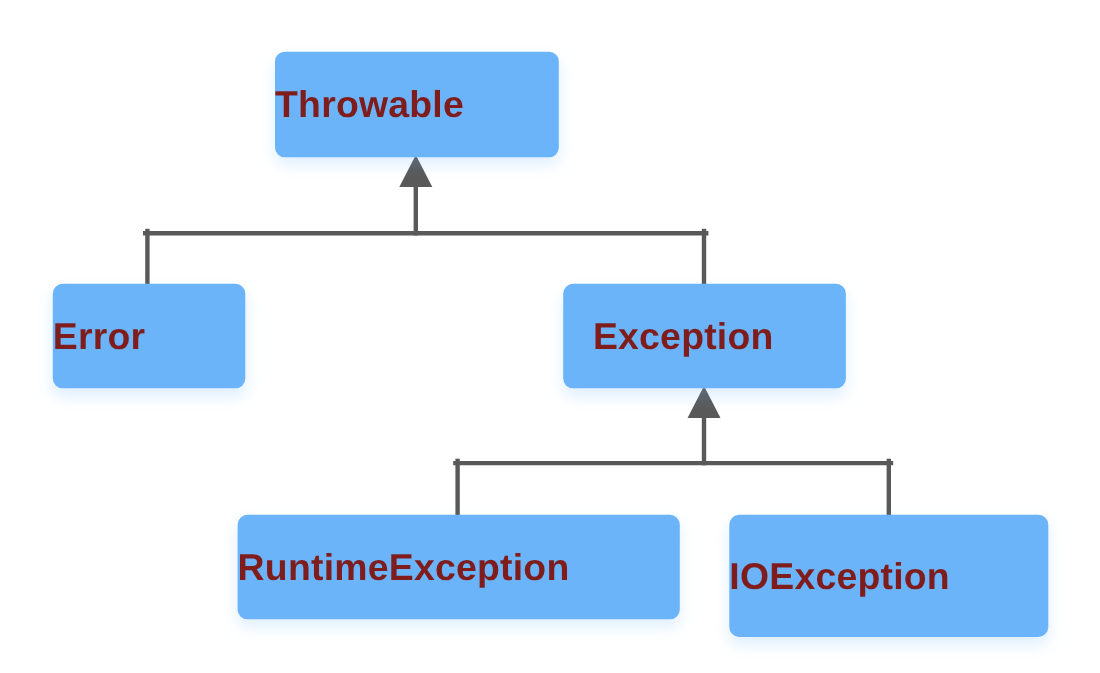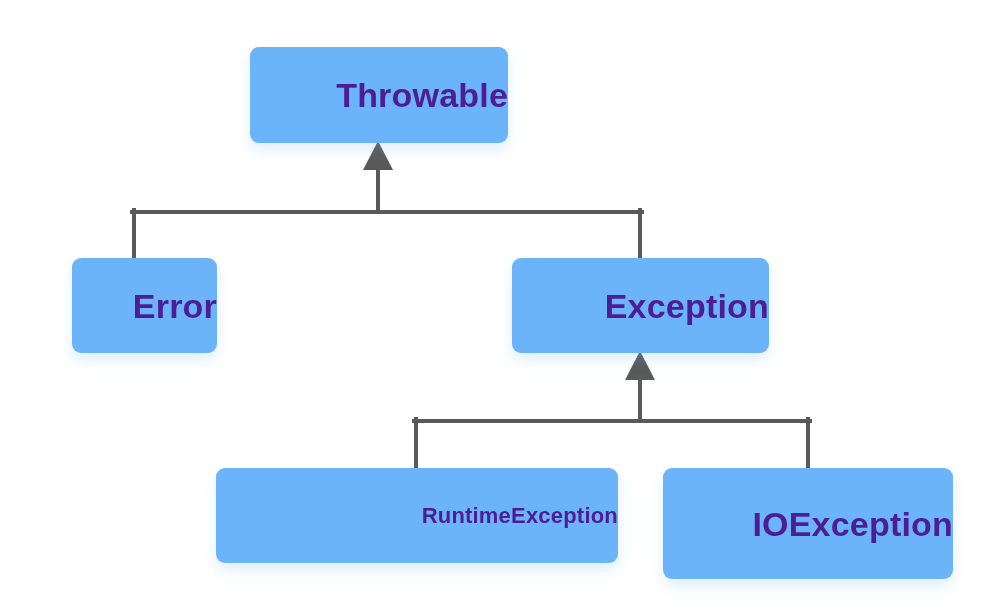--- a/index.html
+++ b/index.html
@@ -24,39 +24,39 @@
     left: 0;
     top: 0;
     width: 1000px;
     height: 612px;
   }
   .node {
     position: absolute;
     box-sizing: border-box;
     background: #6cb4fa;
     border-radius: 9px;
-    color: #4c1d95;
+    color: #7f1d1d;
     display: flex;
     align-items: center;
-    justify-content: flex-end;
+    justify-content: flex-start;
     font-weight: bold;
     letter-spacing: 0.2px;
     box-shadow: 0 7px 14px rgba(108, 180, 250, 0.22);
     z-index: 2;
   }
   .node-label {
     display: block;
     line-height: 1;
     white-space: nowrap;
   }
   
   #node-throwable        { left: 250px; top: 47px;  width: 258px; height: 96px; font-size: 34px; }
-  #node-error            { left: 48px;  top: 258px; width: 145px; height: 95px; font-size: 34px; margin-left: 24px; }
-  #node-exception        { left: 512px; top: 258px; width: 257px; height: 95px; font-size: 34px; }
-  #node-runtimeexception { left: 216px; top: 468px; width: 402px; height: 95px; font-size: 22px; }
+  #node-error            { left: 48px;  top: 258px; width: 175px; height: 95px; font-size: 34px; }
+  #node-exception        { left: 512px; top: 258px; width: 257px; height: 95px; font-size: 34px; padding-left: 27px; }
+  #node-runtimeexception { left: 216px; top: 468px; width: 402px; height: 95px; font-size: 34px; }
   #node-ioexception      { left: 663px; top: 468px; width: 290px; height: 111px; font-size: 34px; }
 </style>
 </head>
 <body>
 
 <div id="diagram">
 
   <svg id="edge-layer" viewBox="0 0 1000 612" width="1000" height="612" aria-hidden="true">
 
     <g>

